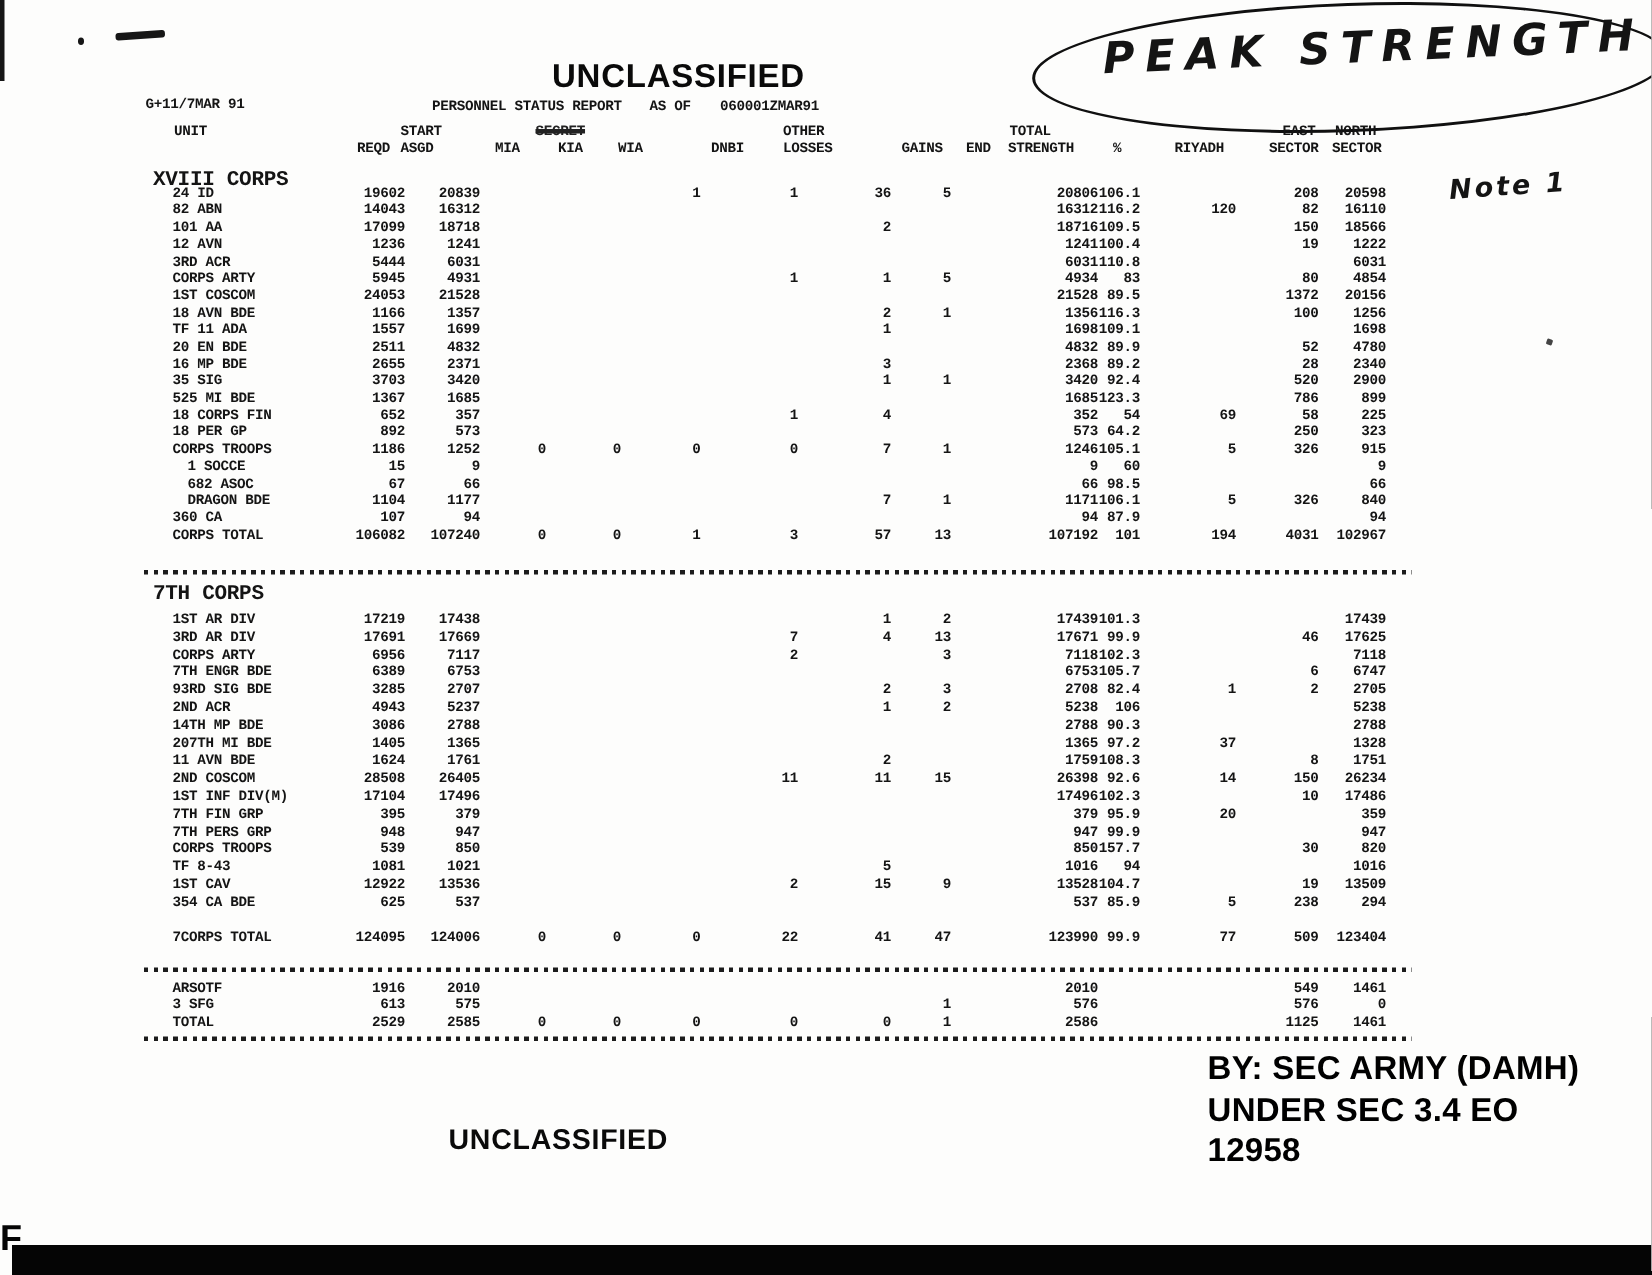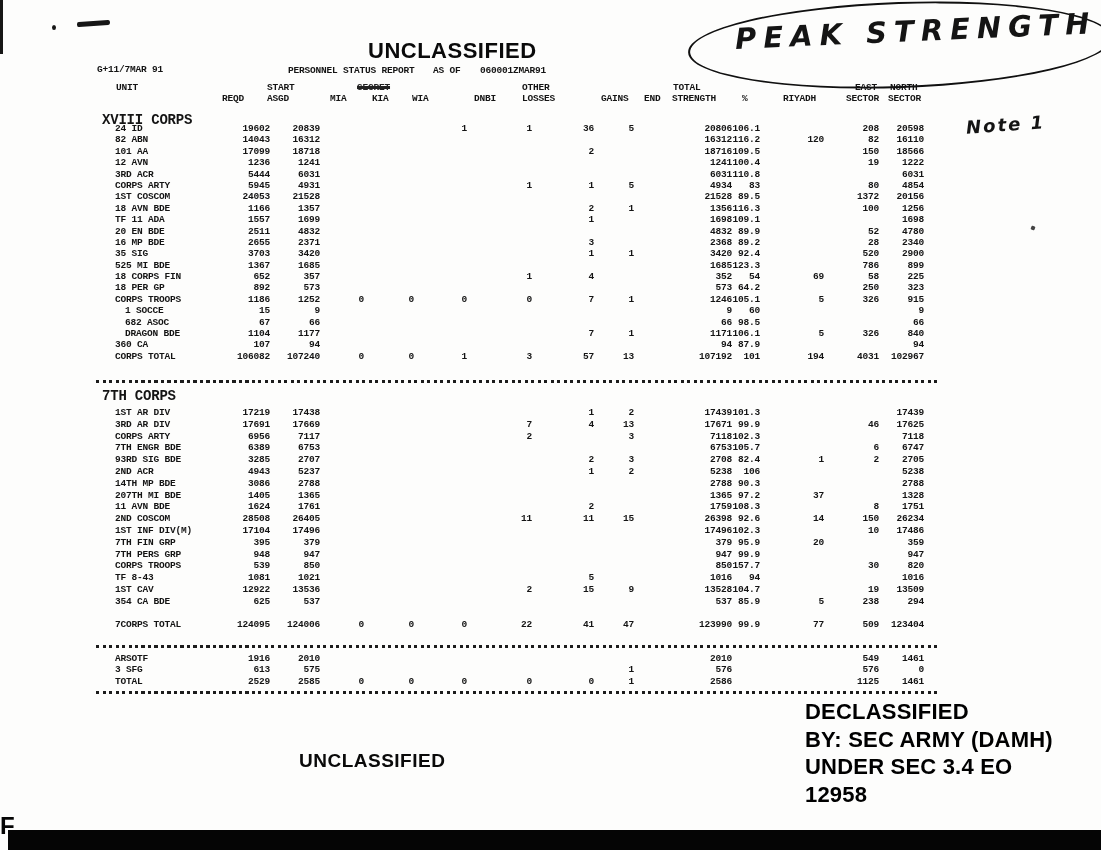--- a/index.html
+++ b/index.html
@@ -56,21 +56,21 @@
   <div class="hdr" style="left:480px;top:65px;">060001ZMAR91</div>
 
   <div class="hdr" style="left:116px;top:82px;">UNIT</div>
   <div class="hdr" style="left:267px;top:82px;">START</div>
   <div class="hdr strike" style="left:357px;top:82px;">SECRET</div>
   <div class="hdr" style="left:522px;top:82px;">OTHER</div>
   <div class="hdr" style="left:673px;top:82px;">TOTAL</div>
   <div class="hdr" style="left:855px;top:82px;">EAST</div>
   <div class="hdr" style="left:890px;top:82px;">NORTH</div>
 
-  <div class="hdr" style="left:222px;top:93px;">REQD</div>
+  <div class="hdr" style="left:238px;top:93px;">REQD</div>
   <div class="hdr" style="left:267px;top:93px;">ASGD</div>
   <div class="hdr" style="left:330px;top:93px;">MIA</div>
   <div class="hdr" style="left:372px;top:93px;">KIA</div>
   <div class="hdr" style="left:412px;top:93px;">WIA</div>
   <div class="hdr" style="left:461px;top:93px;padding-left:13px;">DNBI</div>
   <div class="hdr" style="left:522px;top:93px;">LOSSES</div>
   <div class="hdr" style="left:601px;top:93px;">GAINS</div>
   <div class="hdr" style="left:644px;top:93px;">END</div>
   <div class="hdr" style="left:672px;top:93px;">STRENGTH</div>
   <div class="hdr" style="left:742px;top:93px;">%</div>
@@ -821,21 +821,20 @@
         <span class="c c12"></span>
         <span class="c c13">1125</span>
         <span class="c c14">1461</span>
       </div>
     </div>
 
   <div class="dashline" style="top:691px;"></div>
 
   <div class="title-bottom">UNCLASSIFIED</div>
   <div class="stamp">
-    <div>DECLASSIFIED</div>
     <div>BY: SEC ARMY (DAMH)</div>
     <div>UNDER SEC 3.4 EO</div>
     <div>12958</div>
   </div>
   <div class="f-mark">F</div>
   <div class="redact-bar"></div>
 
 </div>
 
 </body></html>

